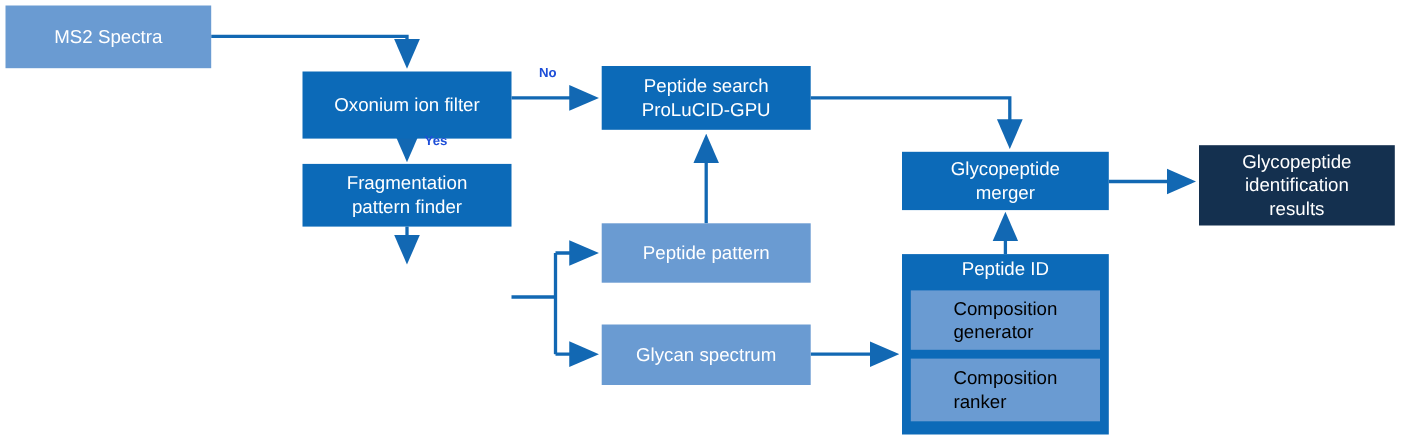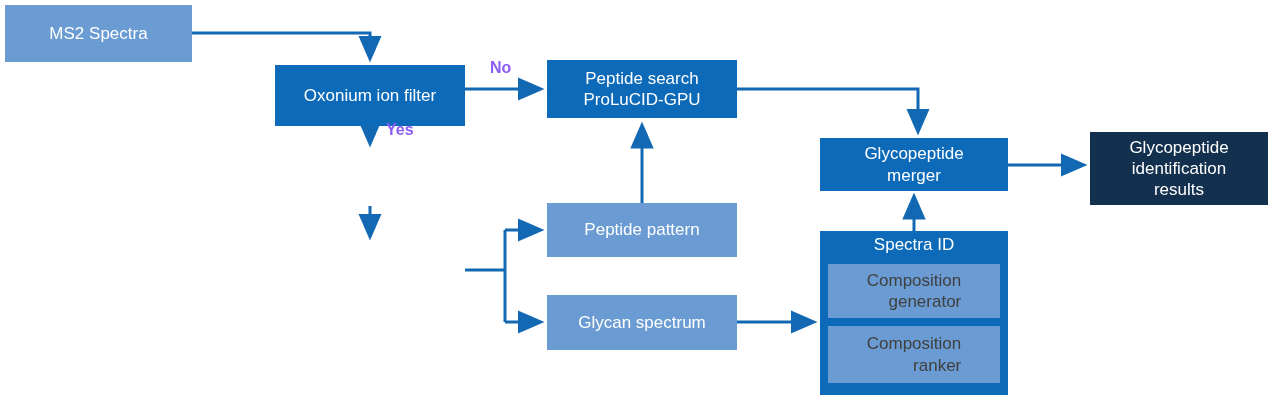--- a/index.html
+++ b/index.html
@@ -36,35 +36,35 @@
     position:absolute;
     background:#0c6ab8;
     box-sizing:border-box;
   }
   .inner{
     position:absolute;
     background:#6a9bd2;
     display:flex;
     align-items:center;
     justify-content:center;
-    text-align:right;
-    color:#404040;
+    text-align:left;
+    color:#000000;
     font-size:17px;
     line-height:1.25;
     box-sizing:border-box;
     white-space:pre-line;
   }
 
   svg.edges{position:absolute;left:0;top:0;width:1280px;height:400px;pointer-events:none;}
 
   .edge-label{
     position:absolute;
-    color:#8b5cf6;
+    color:#1d4ed8;
     font-weight:bold;
-    font-size:16px;
+    font-size:12px;
     font-family:"Liberation Sans",sans-serif;
   }
 </style>
 </head>
 <body>
 
 <div id="canvas">
 
   <svg class="edges" viewBox="0 0 1280 400">
     <defs>
@@ -96,31 +96,33 @@
       <path d="M914,231 L914,197" marker-end="url(#arrow)"></path>
 
       <path d="M1008,165 L1083,165" marker-end="url(#arrow)"></path>
     </g>
   </svg>
 
   <div class="node light" style="left:5px;top:5px;width:187px;height:57px;">MS2 Spectra</div>
 
   <div class="node mid" style="left:275px;top:65px;width:190px;height:61px;">Oxonium ion filter</div>
 
+  <div class="node mid" style="left:275px;top:149px;width:190px;height:57px;">Fragmentation
+pattern finder</div>
 
 
   <div class="node mid" style="left:547px;top:60px;width:190px;height:58px;">Peptide search
 ProLuCID-GPU</div>
 
   <div class="node light" style="left:547px;top:203px;width:190px;height:54px;">Peptide pattern</div>
 
   <div class="node light" style="left:547px;top:295px;width:190px;height:55px;">Glycan spectrum</div>
 
   <div class="group" style="left:820px;top:231px;width:188px;height:164px;">
-    <div class="group-title">Spectra ID</div>
+    <div class="group-title">Peptide ID</div>
     <div class="inner" style="left:8px;top:33px;width:172px;height:54px;">Composition
 generator</div>
     <div class="inner" style="left:8px;top:95px;width:172px;height:57px;">Composition
 ranker</div>
   </div>
 
   <div class="node mid" style="left:820px;top:138px;width:188px;height:53px;">Glycopeptide
 merger</div>
 
   <div class="node dark" style="left:1090px;top:132px;width:178px;height:73px;">Glycopeptide

